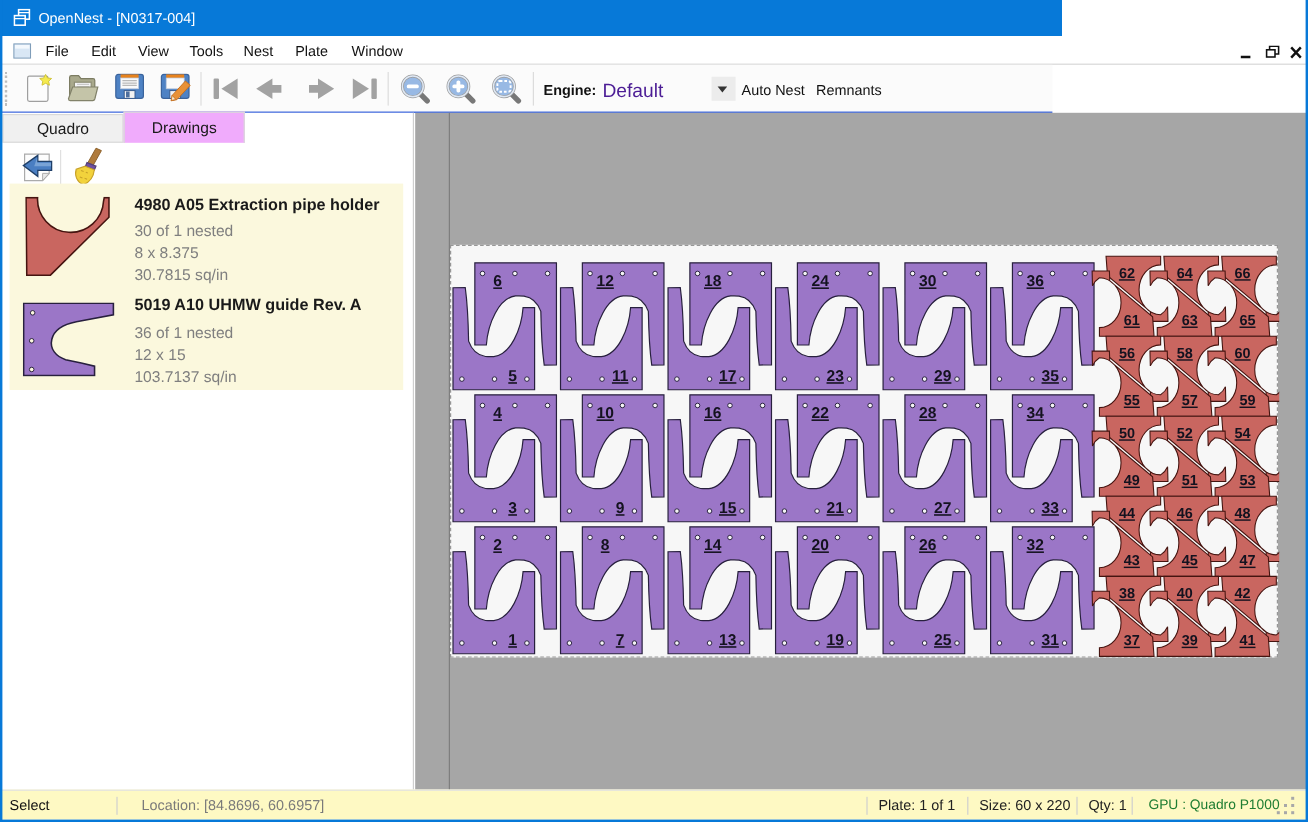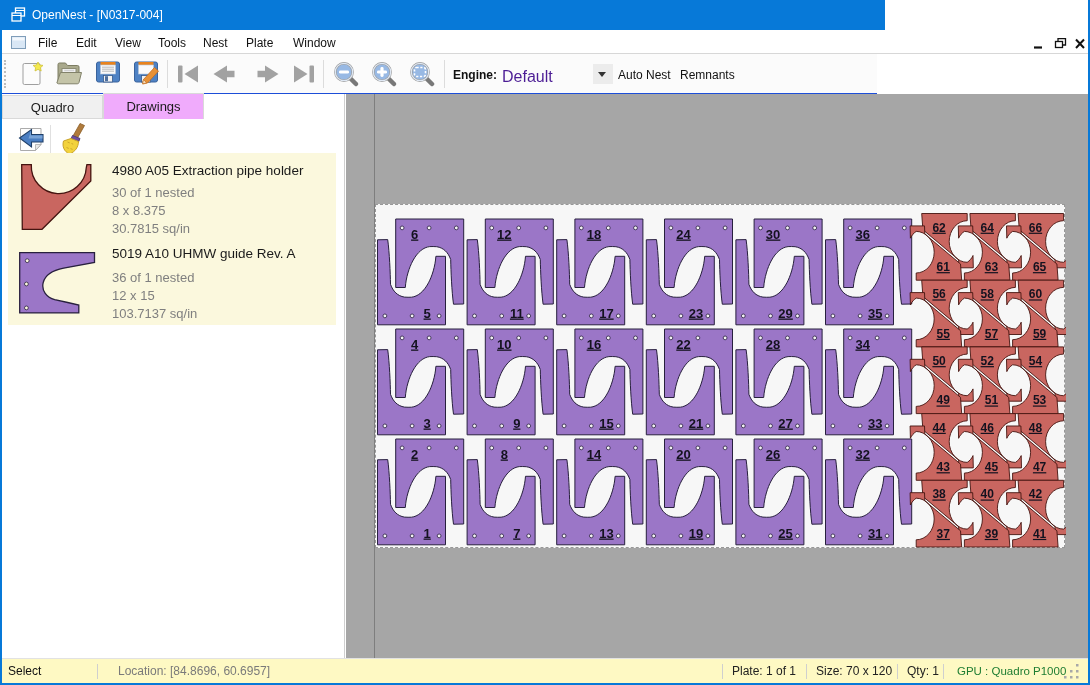--- a/index.html
+++ b/index.html
@@ -16,21 +16,21 @@
 #status{left:0;top:658px;width:1090px;height:25px;background:#fef9c3;border-top:1px solid #e2e2e2;font-size:12px;color:#222}
 #bluebot{left:0;top:683px;width:1090px;height:2px;background:#0779d8}
 #bleft{left:0;top:0;width:2px;height:685px;background:#0779d8}
 #bright{left:1088px;top:0;width:2px;height:685px;background:#0779d8}
 .ssep{position:absolute;top:5px;height:15px;width:1px;background:#cfcfcf}
 .stx{position:absolute;top:5px;white-space:nowrap}
 .tab{position:absolute;font-size:13px;color:#1a1a1a;text-align:center}
 #tabplates{left:2px;top:95px;width:101px;height:24px;background:#f0f0f0;border:1px solid #d9d9d9;line-height:23px}
 #tabdraw{left:103px;top:93px;width:101px;height:26px;background:#f0abfc;border:1px solid #d9d9d9;border-bottom:none;line-height:25px}
 #ybox{left:8px;top:153px;width:328px;height:172px;background:#fbf8dd}
-.t1{position:absolute;font-weight:normal;font-size:13.5px;color:#1a1a1a}
+.t1{position:absolute;font-weight:bold;font-size:13.5px;color:#1a1a1a}
 .t2{position:absolute;font-size:13px;color:#7f7f7f}
 .pn{font:bold 13px "Liberation Sans",sans-serif;text-decoration:underline;text-anchor:middle;fill:#14121f}
 .rn{font:bold 12px "Liberation Sans",sans-serif;text-decoration:underline;text-anchor:middle;fill:#14121f}
 </style></head><body>
 <div id="title" class="abs">
 <svg class="abs" style="left:11px;top:7px" width="16" height="16" viewBox="0 0 16 16" fill="none" stroke="#fff" stroke-width="1.3">
 <rect x="4.5" y="1" width="9" height="8"></rect>
       <path d="M4.5 3.5 H13.5" stroke-width="1"></path>
 <rect x="1" y="6" width="9" height="8" fill="#0779d8"></rect>
       <path d="M1 8.5 H10" stroke-width="1"></path>
@@ -392,21 +392,21 @@
 <span class="t2" style="left:112px;top:270px">36 of 1 nested</span>
 <span class="t2" style="left:112px;top:288px">12 x 15</span>
 <span class="t2" style="left:112px;top:306px">103.7137 sq/in</span>
 <div id="status" class="abs">
 <span class="stx" style="left:8px;color:#111">Select</span>
 <div class="ssep" style="left:97px"></div>
 <span class="stx" style="left:118px;color:#7a7a7a">Location: [84.8696, 60.6957]</span>
 <div class="ssep" style="left:722px"></div>
 <span class="stx" style="left:732px">Plate: 1 of 1</span>
 <div class="ssep" style="left:806px"></div>
-<span class="stx" style="left:816px">Size: 70 x 120</span>
+<span class="stx" style="left:816px">Size: 60 x 220</span>
 <div class="ssep" style="left:897px"></div>
 <span class="stx" style="left:907px">Qty: 1</span>
 <div class="ssep" style="left:943px"></div>
 <span class="stx" style="left:957px;color:#1e7d32;font-size:11.5px;top:6px">GPU : Quadro P1000</span>
 <svg class="abs" style="left:1062px;top:3px" width="20" height="19" viewBox="0 0 20 19" fill="#a8a8a8">
 <rect x="14" y="2" width="2.5" height="2.5"></rect>
       <rect x="14" y="8" width="2.5" height="2.5"></rect>
       <rect x="14" y="14" width="2.5" height="2.5"></rect>
       <rect x="8" y="8" width="2.5" height="2.5"></rect>
       <rect x="8" y="14" width="2.5" height="2.5"></rect>

